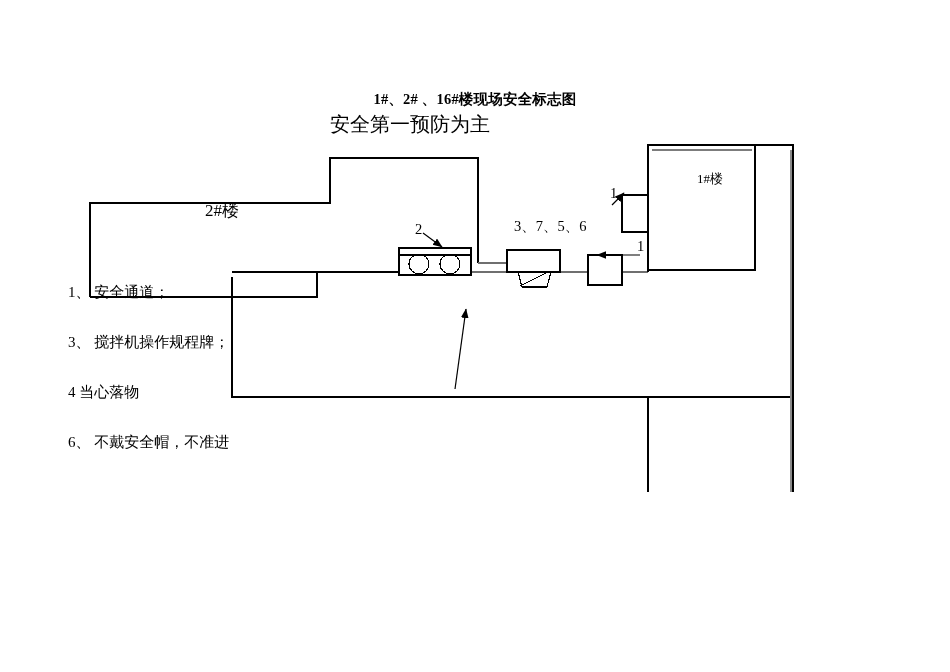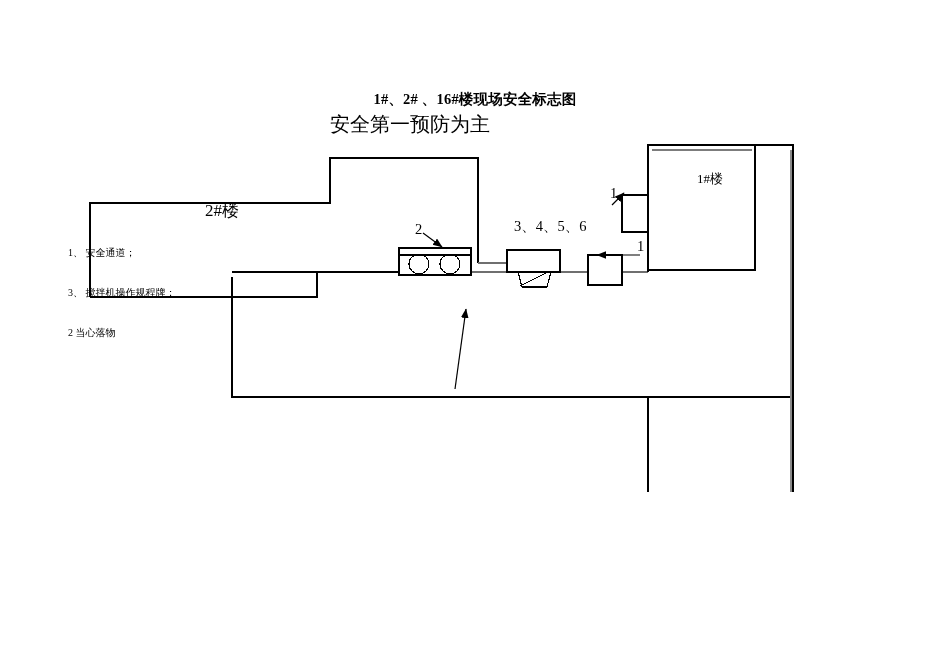--- a/index.html
+++ b/index.html
@@ -72,22 +72,22 @@
     top: 186px;
     font-size: 14.5px;
   }
   #label-gate-lower {
     left: 637px;
     top: 239px;
     font-size: 14.5px;
   }
   #legend {
     left: 68px;
-    top: 223px;
-    font-size: 10px;
+    top: 252px;
+    font-size: 15px;
   }
   .legend-row {
     height: 20px;
     line-height: 20px;
     white-space: pre;
   }
 </style>
 </head>
 <body>
 
@@ -203,25 +203,26 @@
   <div class="txt" id="title">1#、2# 、16#楼现场安全标志图</div>
 
   <div class="txt" id="subtitle">安全第一预防为主</div>
 
   <div class="txt" id="label-b2">2#楼</div>
 
   <div class="txt" id="label-b1">1#楼</div>
 
   <div class="txt" id="label-mixer">2</div>
 
-  <div class="txt" id="label-group">3、4、5、6</div>
+  <div class="txt" id="label-group">3、7、5、6</div>
 
   <div class="txt" id="label-gate-upper">1</div>
 
   <div class="txt" id="label-gate-lower">1</div>
 
   <div class="txt" id="legend">
     <div class="legend-row">1、 安全通道；</div>
     <div class="legend-row">3、 搅拌机操作规程牌；</div>
-    <div class="legend-row">2 当心落物</div>
+    <div class="legend-row">4 当心落物</div>
+    <div class="legend-row">6、 不戴安全帽，不准进</div>
   </div>
 
 </div>
 
 </body></html>

